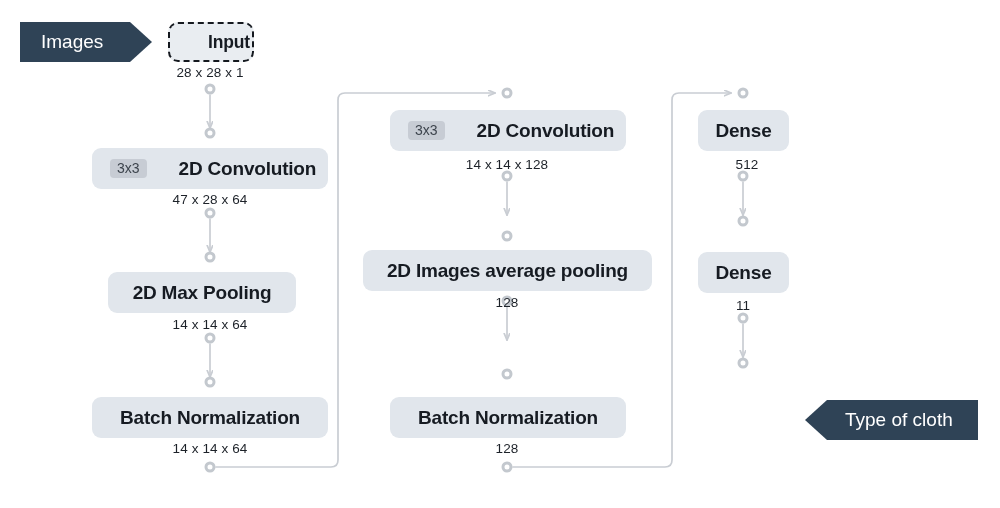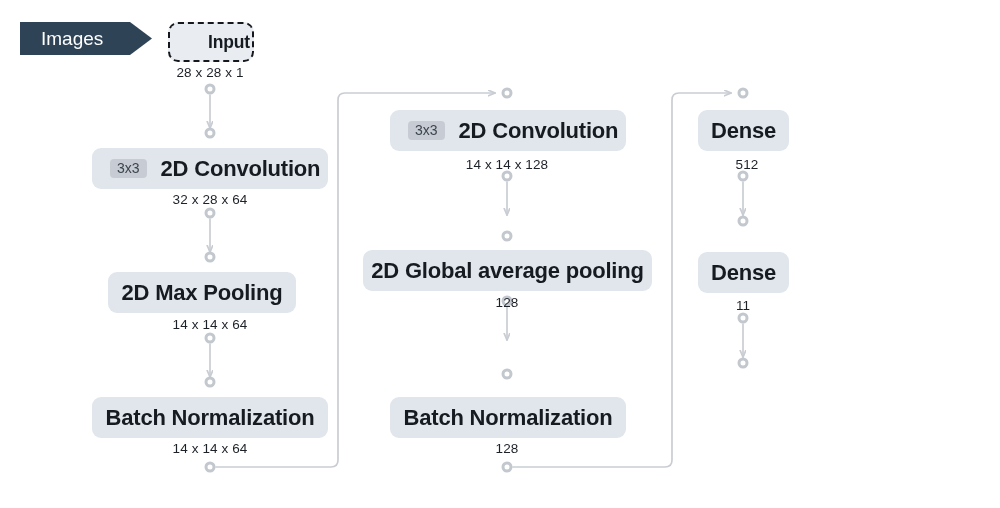--- a/index.html
+++ b/index.html
@@ -33,34 +33,34 @@
     background: #e1e6ec;
     border-radius: 9px;
     display: flex;
     align-items: center;
     box-sizing: border-box;
     padding: 0 18px;
     height: 41px;
   }
   .layer-box.center { justify-content: center; }
   .layer-title {
-    font-size: 22px;
+    font-size: 19px;
     font-weight: bold;
     color: #161b22;
     letter-spacing: -0.2px;
     white-space: nowrap;
   }
   .kernel-chip {
     background: #c7ccd4;
     color: #3d444d;
     font-size: 14px;
     font-weight: normal;
     border-radius: 4px;
     padding: 2px 7px 3px 7px;
-    margin-right: 14px;
+    margin-right: 32px;
     line-height: 1;
     white-space: nowrap;
   }
 
   
   .endpoint-box {
     position: absolute;
     background: #e9edf1;
     border: 2.5px dashed #15191f;
     border-radius: 10px;
@@ -75,21 +75,21 @@
     font-weight: bold;
     color: #161b22;
     letter-spacing: -0.2px;
     white-space: nowrap;
     margin-left: 36px;
   }
 
   
   .banner {
     position: absolute;
-    height: 33px;
+    height: 40px;
     background: #2f4356;
     display: flex;
     align-items: center;
     box-sizing: border-box;
   }
   .banner-text {
     font-size: 19px;
     color: #ffffff;
     white-space: nowrap;
     font-weight: normal;
@@ -189,53 +189,56 @@
 
   <div class="endpoint-box" style="left:168px; top:22px; width:86px;">
     <span class="endpoint-label">Input</span>
   </div>
   <div class="dim-label" style="left:210px; top:65px;">28 x 28 x 1</div>
 
   <div class="layer-box" style="left:92px; top:148px; width:236px;">
     <span class="kernel-chip">3x3</span>
     <span class="layer-title">2D Convolution</span>
   </div>
-  <div class="dim-label" style="left:210px; top:192px;">32 x 28 x 64</div>
+  <div class="dim-label" style="left:210px; top:192px;">47 x 28 x 64</div>
 
   <div class="layer-box center" style="left:108px; top:272px; width:188px;">
     <span class="layer-title">2D Max Pooling</span>
   </div>
   <div class="dim-label" style="left:210px; top:317px;">14 x 14 x 64</div>
 
   <div class="layer-box center" style="left:92px; top:397px; width:236px;">
     <span class="layer-title">Batch Normalization</span>
   </div>
   <div class="dim-label" style="left:210px; top:441px;">14 x 14 x 64</div>
 
   <div class="layer-box" style="left:390px; top:110px; width:236px;">
     <span class="kernel-chip">3x3</span>
     <span class="layer-title">2D Convolution</span>
   </div>
   <div class="dim-label" style="left:507px; top:157px;">14 x 14 x 128</div>
 
   <div class="layer-box center" style="left:363px; top:250px; width:289px;">
-    <span class="layer-title">2D Global average pooling</span>
+    <span class="layer-title">2D Images average pooling</span>
   </div>
   <div class="dim-label" style="left:507px; top:295px;">128</div>
 
   <div class="layer-box center" style="left:390px; top:397px; width:236px;">
     <span class="layer-title">Batch Normalization</span>
   </div>
   <div class="dim-label" style="left:507px; top:441px;">128</div>
 
   <div class="layer-box center" style="left:698px; top:110px; width:91px;">
     <span class="layer-title">Dense</span>
   </div>
   <div class="dim-label" style="left:743px; top:157px;padding-left:8px;">512</div>
 
   <div class="layer-box center" style="left:698px; top:252px; width:91px;">
     <span class="layer-title">Dense</span>
   </div>
   <div class="dim-label" style="left:743px; top:298px;">11</div>
 
 
+  <div class="banner banner-left" style="left:805px; top:400px; width:173px;">
+    <span class="banner-text">Type of cloth</span>
+  </div>
 
 </div>
 
 </body></html>

